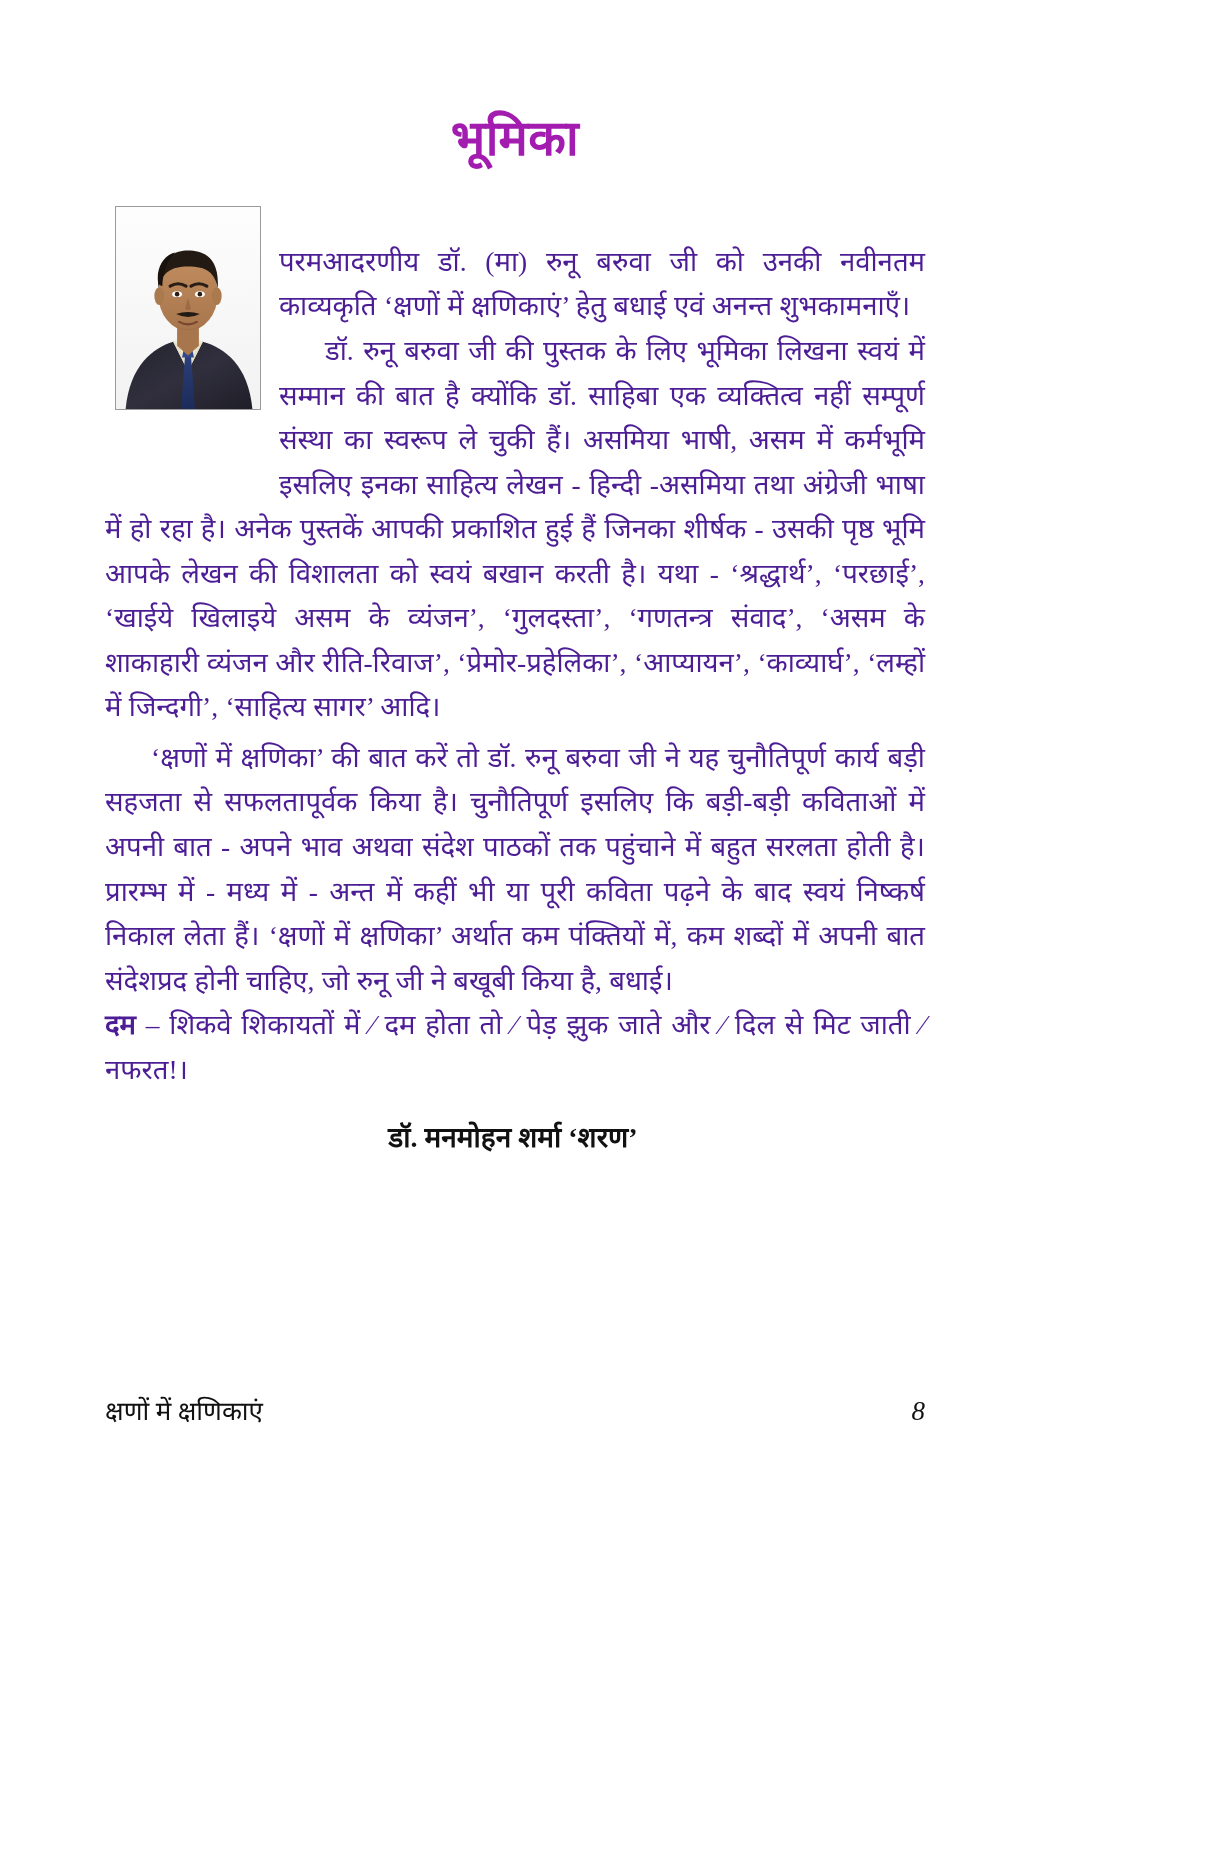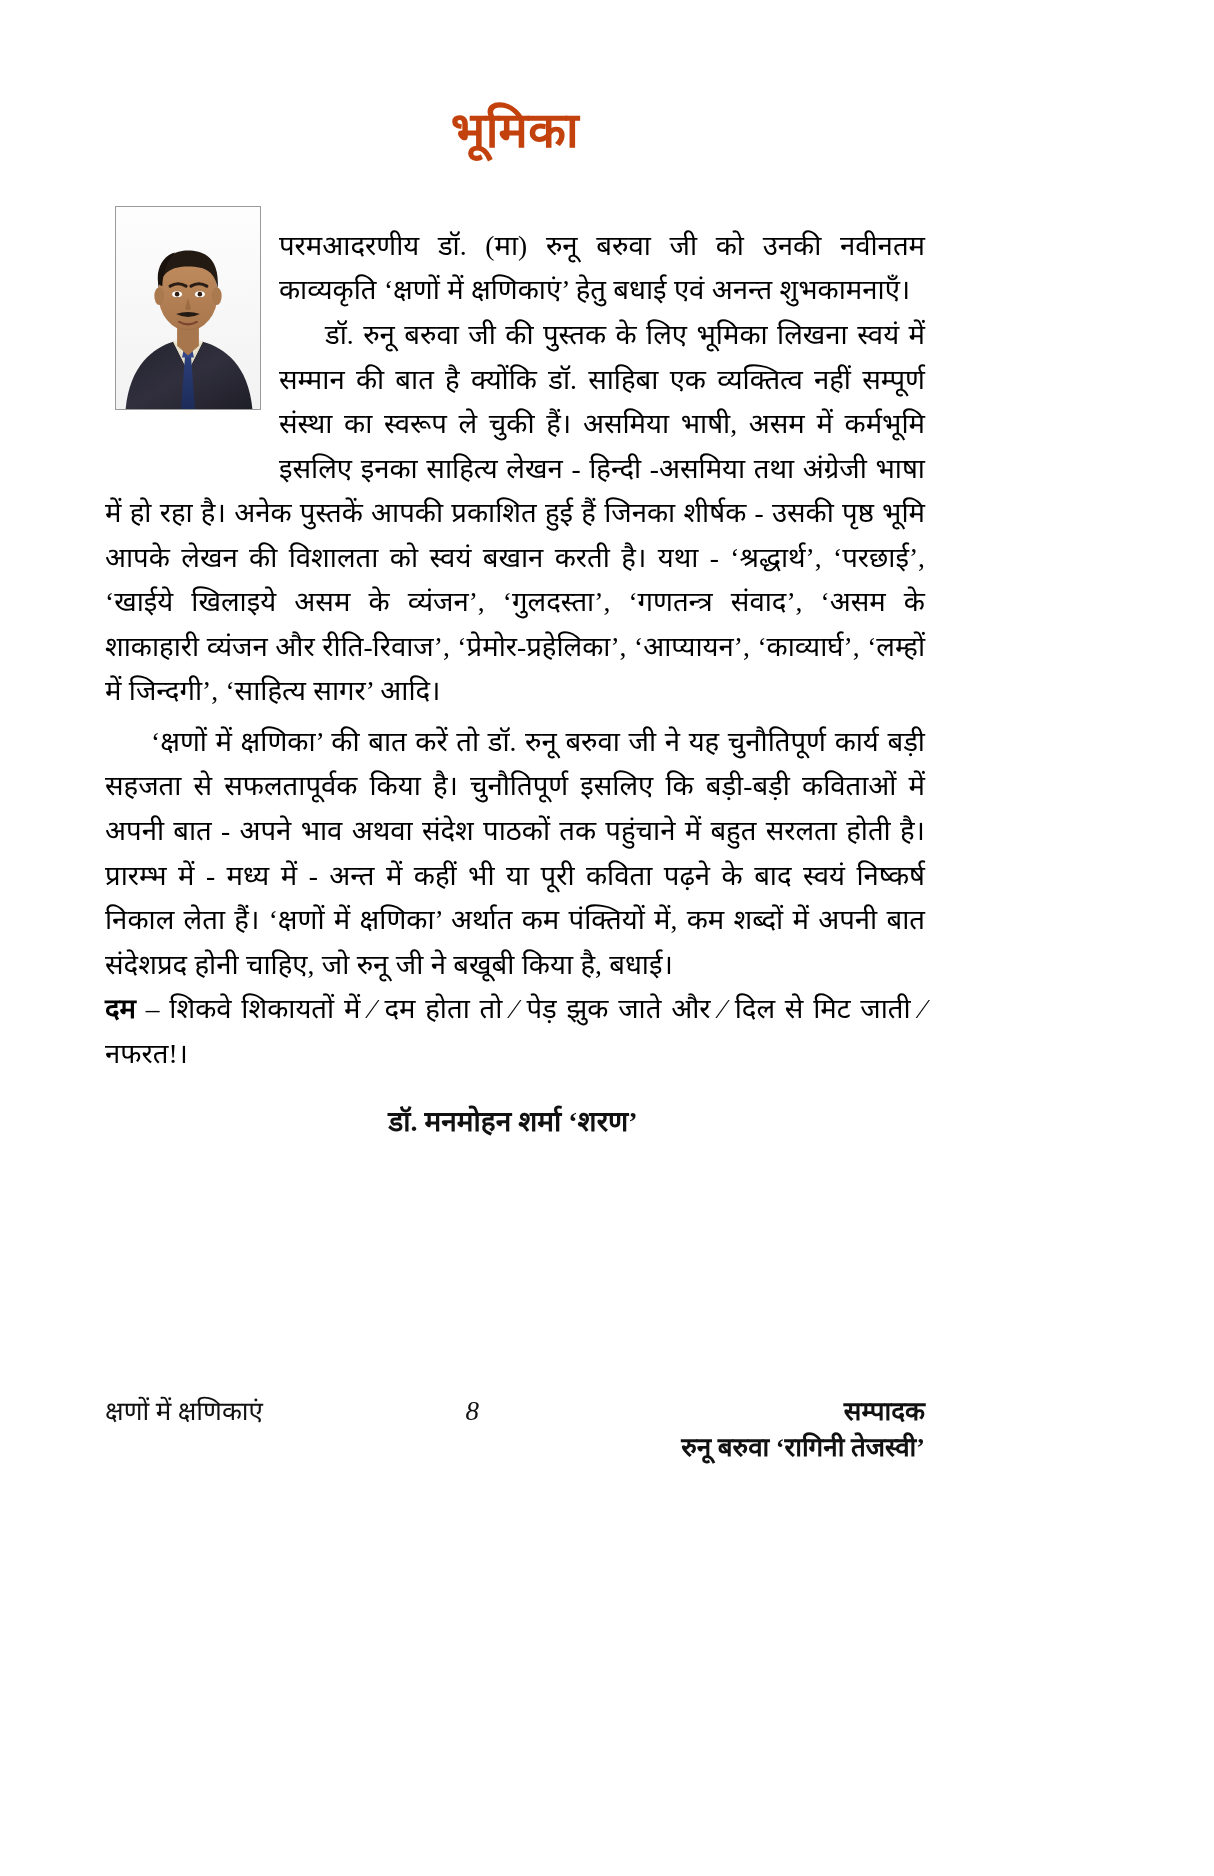--- a/index.html
+++ b/index.html
@@ -23,24 +23,24 @@
     top: 0;
     width: 820px;
   }
 
   
   .page-title {
     text-align: center;
     font-size: 49px;
     font-weight: bold;
     letter-spacing: 0.5px;
-    margin: 4px;
+    margin: 12px;
     padding-top: 100px;
     line-height: 1.1;
-    color: #c2410c;
+    color: #a21caf;
   }
 
   
   .portrait {
     position: absolute;
     left: 10px;
     top: 206px;
     width: 146px;
     height: 204px;
     border: 1px solid #9a9a9a;
@@ -62,21 +62,21 @@
   
   .body-block {
     padding-top: 62px;
   }
   p.para {
     margin: 0;
     font-size: 27.5px;
     line-height: 1.62;
     text-align: justify;
     text-justify: inter-word;
-    color: #000000;
+    color: #4c1d95;
     word-spacing: 0.5px;
   }
   p.para.indent { text-indent: 46px; }
   p.para.noindent { text-indent: 0; }
   .b { font-weight: bold; }
 
   .spacer-sm { height: 6px; }
 
   
   .sig-block {
@@ -195,19 +195,15 @@
       <div class="sig-block">
         <div class="sig-name">डॉ. मनमोहन शर्मा ‘शरण’</div>
       </div>
 
     </div>
   </div>
 
   <div class="footer">
     <div class="footer-left">क्षणों में क्षणिकाएं</div>
     <div class="footer-center">8</div>
-    <div class="footer-right">
-      <div class="footer-right-line">सम्पादक</div>
-      <div class="footer-right-line">रुनू बरुवा ‘रागिनी तेजस्वी’</div>
-    </div>
   </div>
 
 </div>
 
 </body></html>

